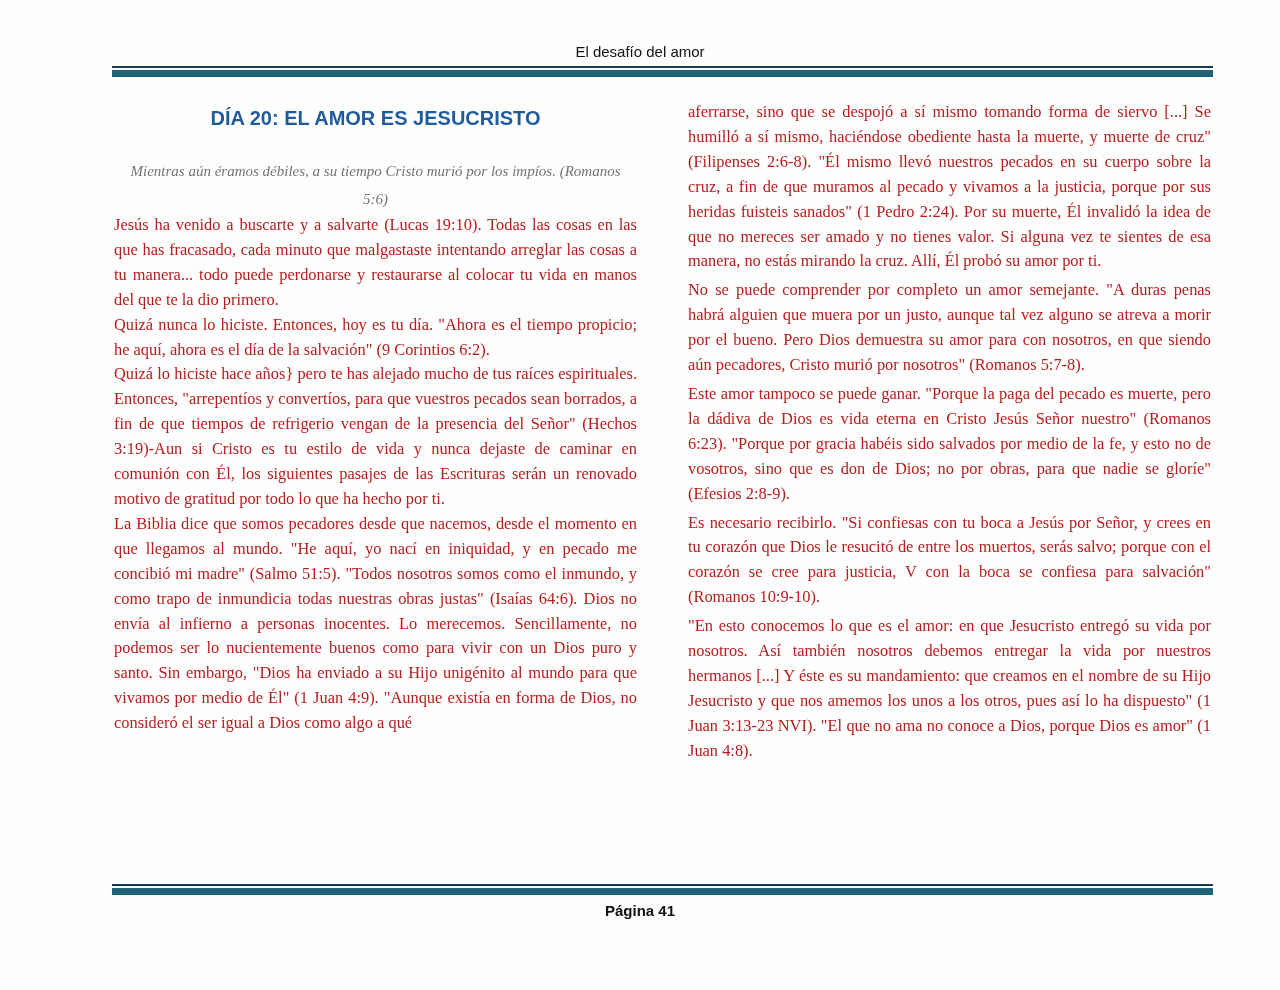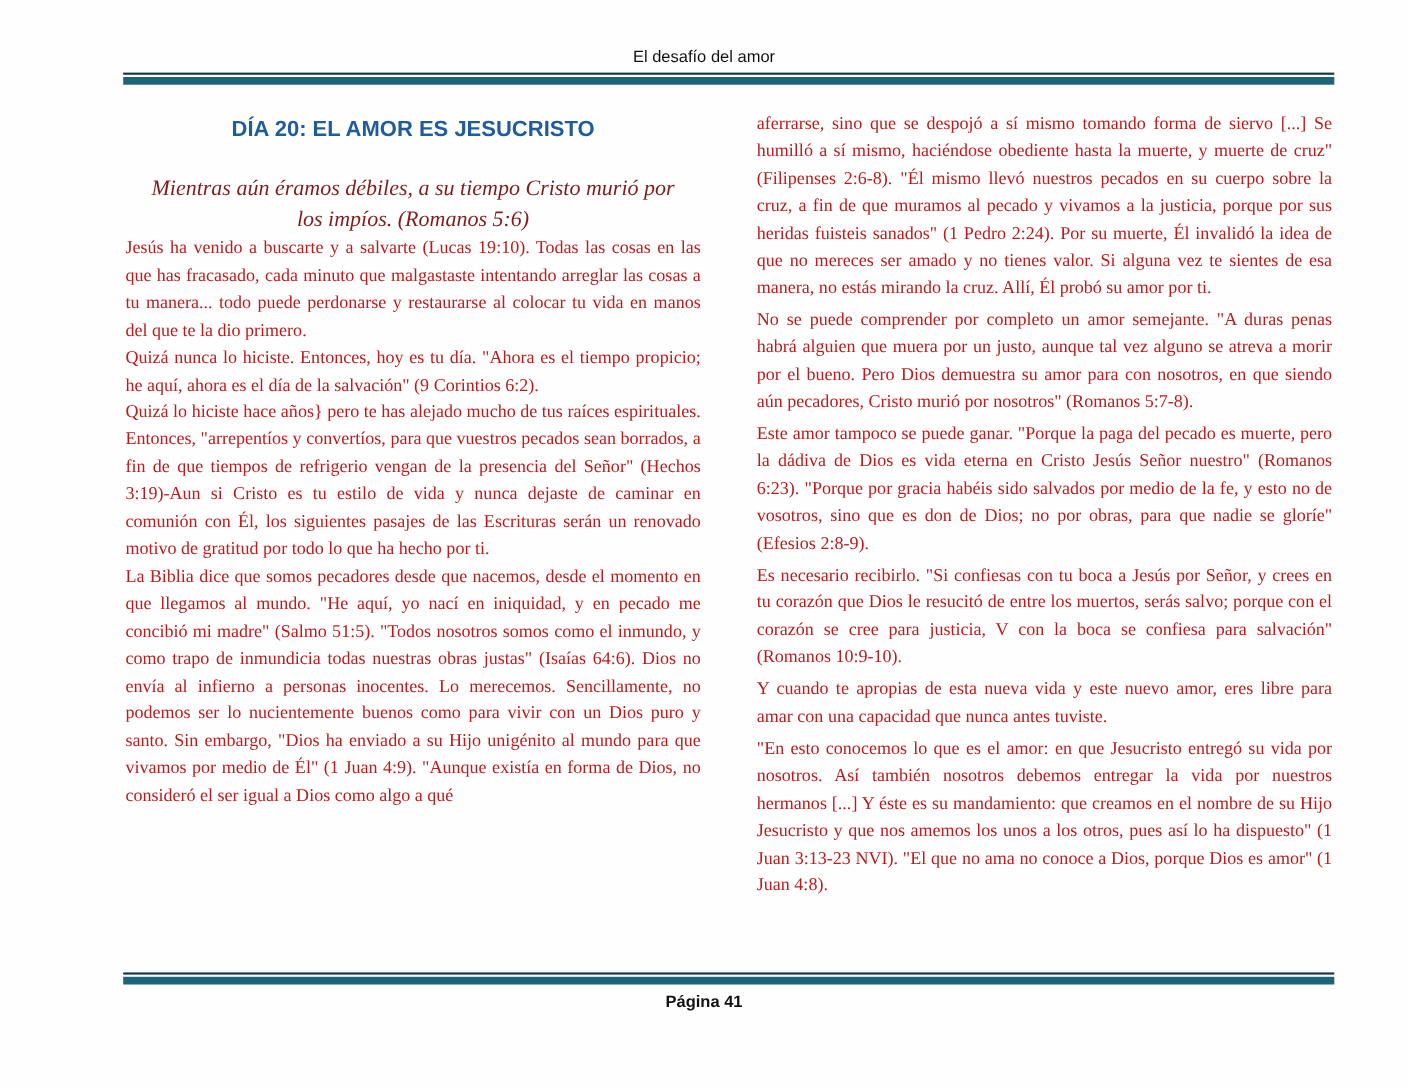--- a/index.html
+++ b/index.html
@@ -54,23 +54,23 @@
     font-family: "Liberation Sans", sans-serif;
     font-weight: 700;
     font-size: 20px;
     line-height: 24px;
     color: var(--title-blue, #1e5c9e);
   }
   .verse {
     margin: 27px 12px 0 12px;
     text-align: center;
     font-style: italic;
-    font-size: 20px;
+    font-size: 15px;
     line-height: 28px;
-    color: #7f1d1d;
+    color: #737373;
   }
   .body-start { margin-top: 25px; }
 
   p.body {
     margin: 0;
     text-align: justify;
     font-size: 16.4px;
     line-height: 24.9px;
     color: #b91c1c;
   }
@@ -108,21 +108,20 @@
     <p class="body">Quizá nunca lo hiciste. Entonces, hoy es tu día. "Ahora es el tiempo propicio; he aquí, ahora es el día de la salvación" (9 Corintios 6:2).</p>
     <p class="body">Quizá lo hiciste hace años} pero te has alejado mucho de tus raíces espirituales. Entonces, "arrepentíos y convertíos, para que vuestros pecados sean borrados, a fin de que tiempos de refrigerio vengan de la presencia del Señor" (Hechos 3:19)-Aun si Cristo es tu estilo de vida y nunca dejaste de caminar en comunión con Él, los siguientes pasajes de las Escrituras serán un renovado motivo de gratitud por todo lo que ha hecho por ti.</p>
     <p class="body">La Biblia dice que somos pecadores desde que nacemos, desde el momento en que llegamos al mundo. "He aquí, yo nací en iniquidad, y en pecado me concibió mi madre" (Salmo 51:5). "Todos nosotros somos como el inmundo, y como trapo de inmundicia todas nuestras obras justas" (Isaías 64:6). Dios no envía al infierno a personas inocentes. Lo merecemos. Sencillamente, no podemos ser lo nucientemente buenos como para vivir con un Dios puro y santo. Sin embargo, "Dios ha enviado a su Hijo unigénito al mundo para que vivamos por medio de Él" (1 Juan 4:9). "Aunque existía en forma de Dios, no consideró el ser igual a Dios como algo a qué</p>
   </div>
 
   <div class="col col-right">
     <p class="body">aferrarse, sino que se despojó a sí mismo tomando forma de siervo [...] Se humilló a sí mismo, haciéndose obediente hasta la muerte, y muerte de cruz" (Filipenses 2:6-8). "Él mismo llevó nuestros pecados en su cuerpo sobre la cruz, a fin de que muramos al pecado y vivamos a la justicia, porque por sus heridas fuisteis sanados" (1 Pedro 2:24). Por su muerte, Él invalidó la idea de que no mereces ser amado y no tienes valor. Si alguna vez te sientes de esa manera, no estás mirando la cruz. Allí, Él probó su amor por ti.</p>
     <p class="body">No se puede comprender por completo un amor semejante. "A duras penas habrá alguien que muera por un justo, aunque tal vez alguno se atreva a morir por el bueno. Pero Dios demuestra su amor para con nosotros, en que siendo aún pecadores, Cristo murió por nosotros" (Romanos 5:7-8).</p>
     <p class="body">Este amor tampoco se puede ganar. "Porque la paga del pecado es muerte, pero la dádiva de Dios es vida eterna en Cristo Jesús Señor nuestro" (Romanos 6:23). "Porque por gracia habéis sido salvados por medio de la fe, y esto no de vosotros, sino que es don de Dios; no por obras, para que nadie se gloríe" (Efesios 2:8-9).</p>
     <p class="body">Es necesario recibirlo. "Si confiesas con tu boca a Jesús por Señor, y crees en tu corazón que Dios le resucitó de entre los muertos, serás salvo; porque con el corazón se cree para justicia, V con la boca se confiesa para salvación" (Romanos 10:9-10).</p>
-    <p class="body">Y cuando te apropias de esta nueva vida y este nuevo amor, eres libre para amar con una capacidad que nunca antes tuviste.</p>
     <p class="body">"En esto conocemos lo que es el amor: en que Jesucristo entregó su vida por nosotros. Así también nosotros debemos entregar la vida por nuestros hermanos [...] Y éste es su mandamiento: que creamos en el nombre de su Hijo Jesucristo y que nos amemos los unos a los otros, pues así lo ha dispuesto" (1 Juan 3:13-23 NVI). "El que no ama no conoce a Dios, porque Dios es amor" (1 Juan 4:8).</p>
   </div>
 
   <div class="rule footer-rule">
     <div class="thin"></div>
     <div class="thick"></div>
   </div>
   <div class="footer-label">Página 41</div>
 
 </div>

